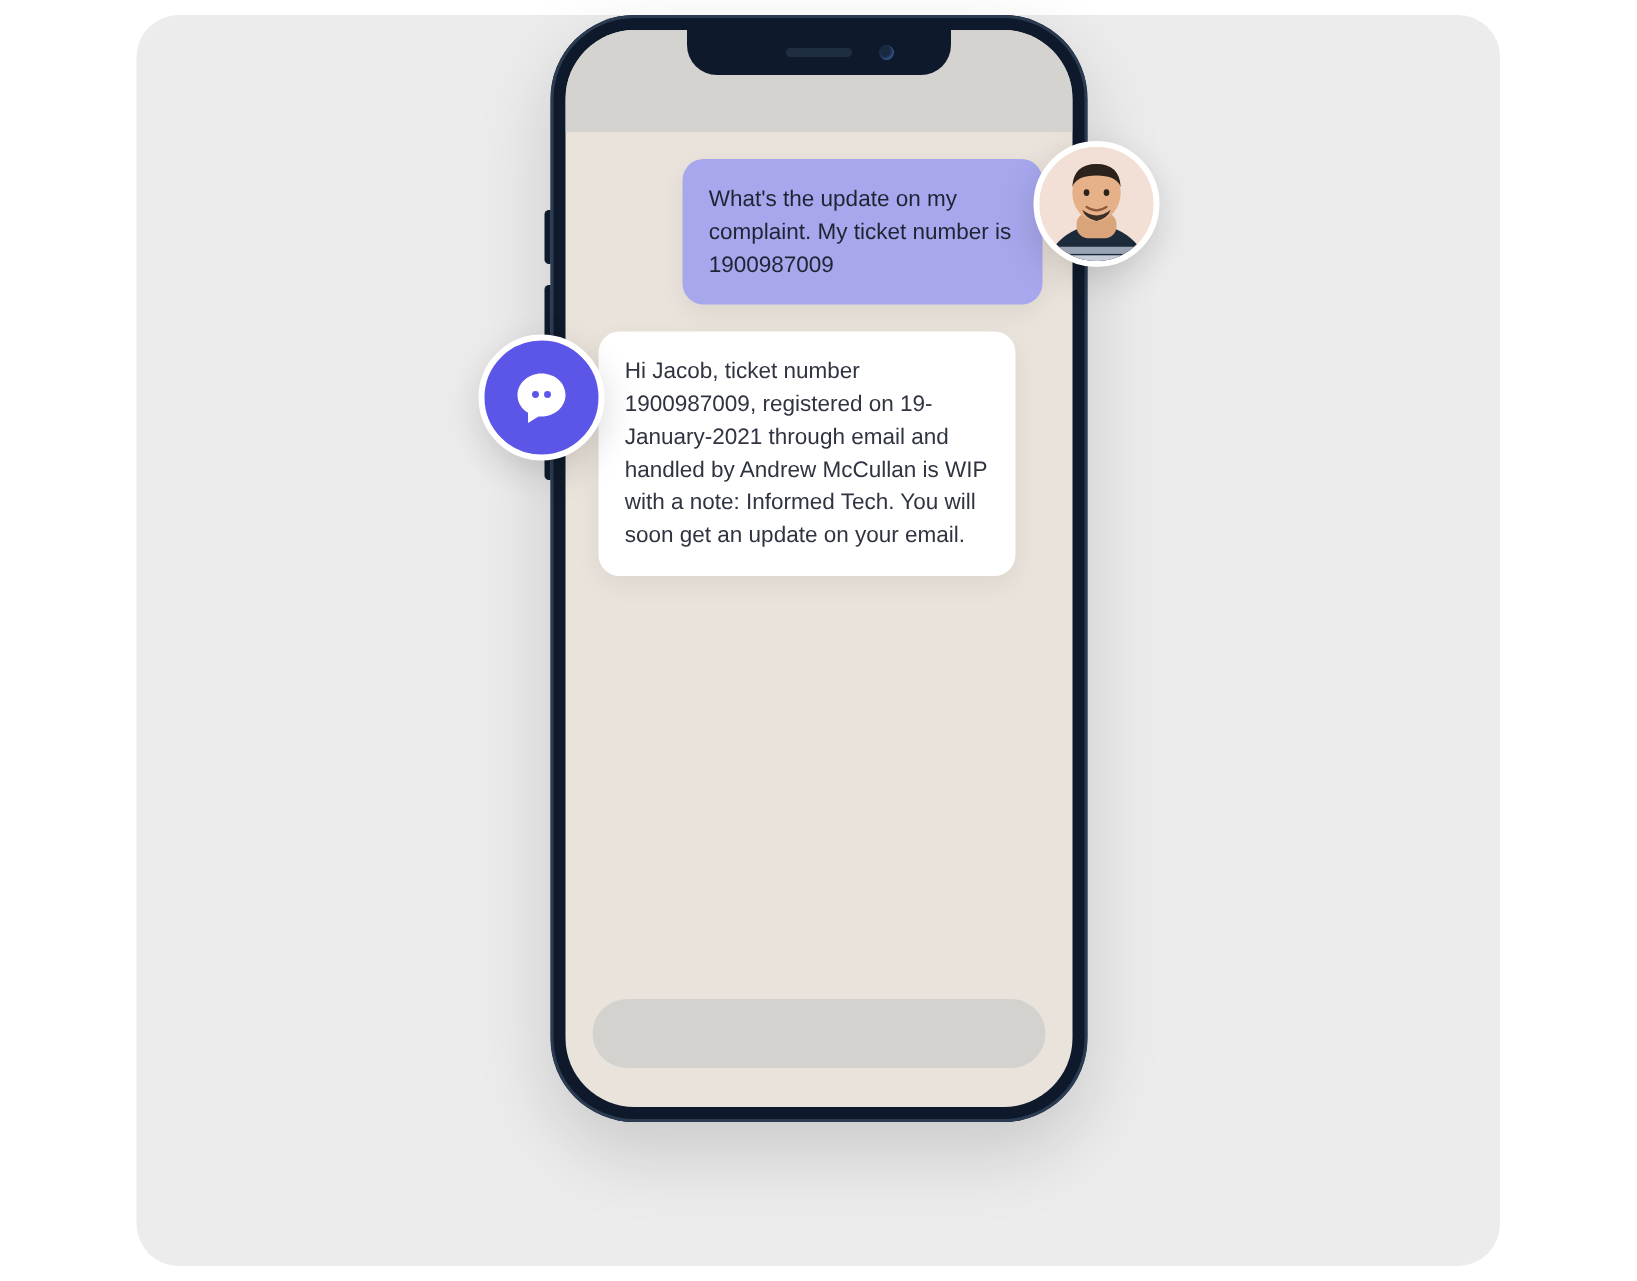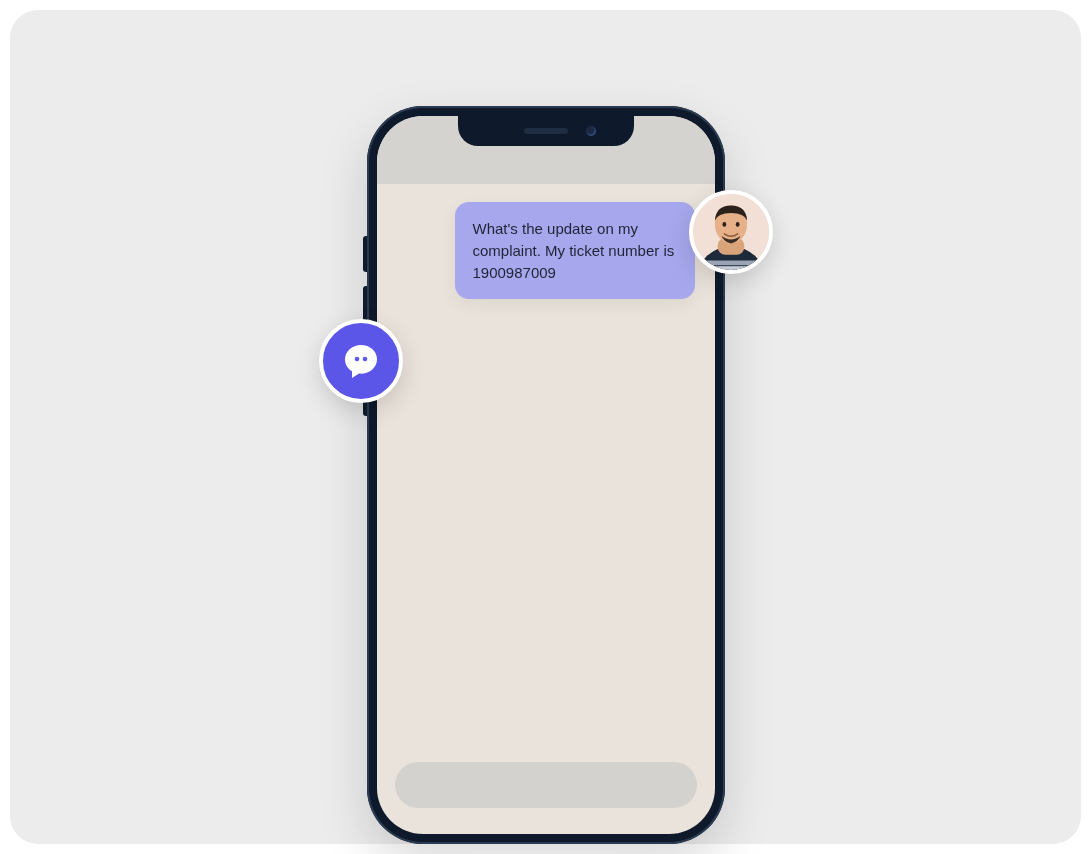--- a/index.html
+++ b/index.html
@@ -5,27 +5,27 @@
   * { box-sizing: border-box; margin: 0; padding: 0; }
   html, body { width: 1091px; height: 854px; }
   body {
     font-family: "Segoe UI", "Helvetica Neue", Arial, sans-serif;
     background: #ffffff;
     display: flex;
     align-items: center;
     justify-content: center;
   }
   .stage {
-    width: 1071px;
+    width: 909px;
     height: 834px;
     background: #ececec;
     border-radius: 28px;
     position: relative;
     display: flex;
-    align-items: flex-end;
+    align-items: flex-start;
     justify-content: center;
   }
   .phone-wrap {
     position: relative;
   }
   .phone {
     width: 358px;
     height: 738px;
     background: #0e1a2b;
     border-radius: 56px;
@@ -184,20 +184,23 @@
       <div class="screen">
         <div class="notch">
           <span class="speaker"></span>
           <span class="cam"></span>
         </div>
         <div class="header-bar"></div>
 
         <div class="chat-area">
           <div class="msg user">
             <span>What's the update on my complaint. My ticket number is 1900987009</span>
+          </div>
+          <div class="msg bot">
+            <span>Hi Jacob, ticket number 1900987009, registered on 19-January-2021 through email and handled by Andrew McCullan is WIP with a note: Informed Tech. You will soon get an update on your email.</span>
           </div>
         </div>
 
         <div class="input-row">
           <div class="input-pill"></div>
         </div>
       </div>
     </div>
 
     <div class="avatar user-avatar">

